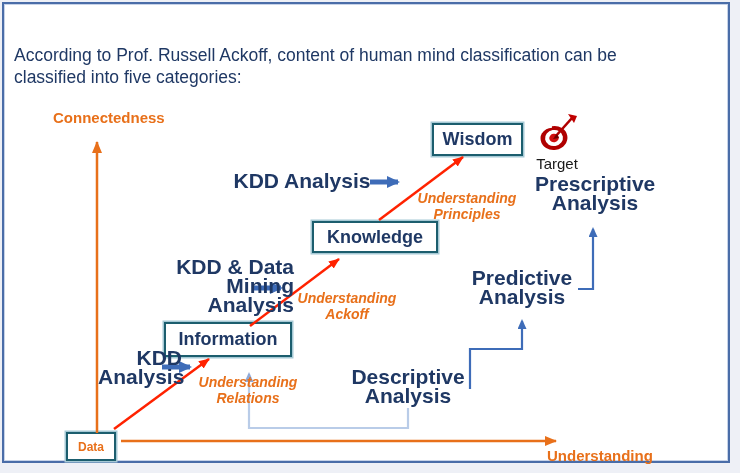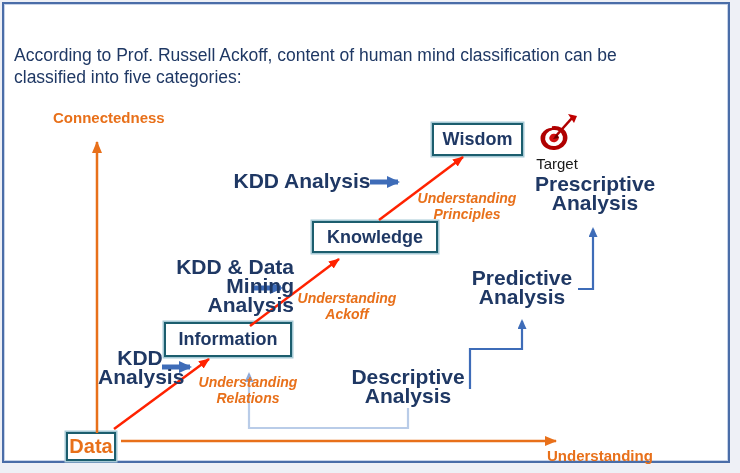--- a/index.html
+++ b/index.html
@@ -46,21 +46,21 @@
 
 <div id="canvas">
   <div class="frame"></div>
 
   <div class="abs intro">According to Prof. Russell Ackoff, content of human mind classification can be classified into five categories:</div>
 
 
   <div class="abs axis-label" style="left:53px;top:109px;">Connectedness</div>
   <div class="abs axis-label" style="left:547px;top:447px;">Understanding</div>
 
-  <div class="abs stage-box" style="left:66px;top:432px;width:46px;height:25px;font-size:20px;color:#E8701A;">
+  <div class="abs stage-box" style="left:66px;top:432px;width:46px;height:25px;font-size:12px;color:#E8701A;">
     <span>Data</span>
   </div>
   <div class="abs stage-box" style="left:312px;top:221px;width:122px;height:28px;">
     <span>Knowledge</span>
   </div>
   <div class="abs stage-box" style="left:164px;top:322px;width:124px;height:31px;">
     <span>Information</span>
   </div>
   <div class="abs stage-box" style="left:432px;top:123px;width:87px;height:29px;">
     <span>Wisdom</span>
@@ -90,21 +90,21 @@
     <line x1="250" y1="326" x2="339" y2="259" stroke="#FF2200" stroke-width="2.5" marker-end="url(#mRed)"></line>
     <line x1="379" y1="220" x2="463" y2="157" stroke="#FF2200" stroke-width="2.5" marker-end="url(#mRed)"></line>
     <line x1="162" y1="367" x2="190" y2="367" stroke="#3E6CB8" stroke-width="5" marker-end="url(#mBlueBig)"></line>
     <line x1="253" y1="288" x2="281" y2="288" stroke="#3E6CB8" stroke-width="5" marker-end="url(#mBlueBig)"></line>
     <line x1="370" y1="182" x2="398" y2="182" stroke="#3E6CB8" stroke-width="5" marker-end="url(#mBlueBig)"></line>
     <path d="M470,389 L470,349 L522,349 L522,321" fill="none" stroke="#3E6CB8" stroke-width="2.2" marker-end="url(#mBlue)"></path>
     <path d="M578,289 L593,289 L593,229" fill="none" stroke="#3E6CB8" stroke-width="2.2" marker-end="url(#mBlue)"></path>
     <path d="M408,408 L408,428 L249,428 L249,374" fill="none" stroke="#B9CCE8" stroke-width="2.2" marker-end="url(#mPale)"></path>
   </svg>
 
-  <div class="abs plabel" style="left:98px;top:348px;width:84px;">
+  <div class="abs plabel" style="left:98px;top:348px;width:84px;text-align:right;">
     <div>KDD</div>
     <div>Analysis</div>
   </div>
   <div class="abs plabel" style="left:114px;top:257px;width:180px;text-align:right;">
     <div>KDD &amp; Data Mining</div>
     <div>Analysis</div>
   </div>
   <div class="abs plabel" style="left:232px;top:171px;width:140px;">KDD Analysis</div>
 
   <div class="abs plabel" style="left:348px;top:367px;width:120px;">

